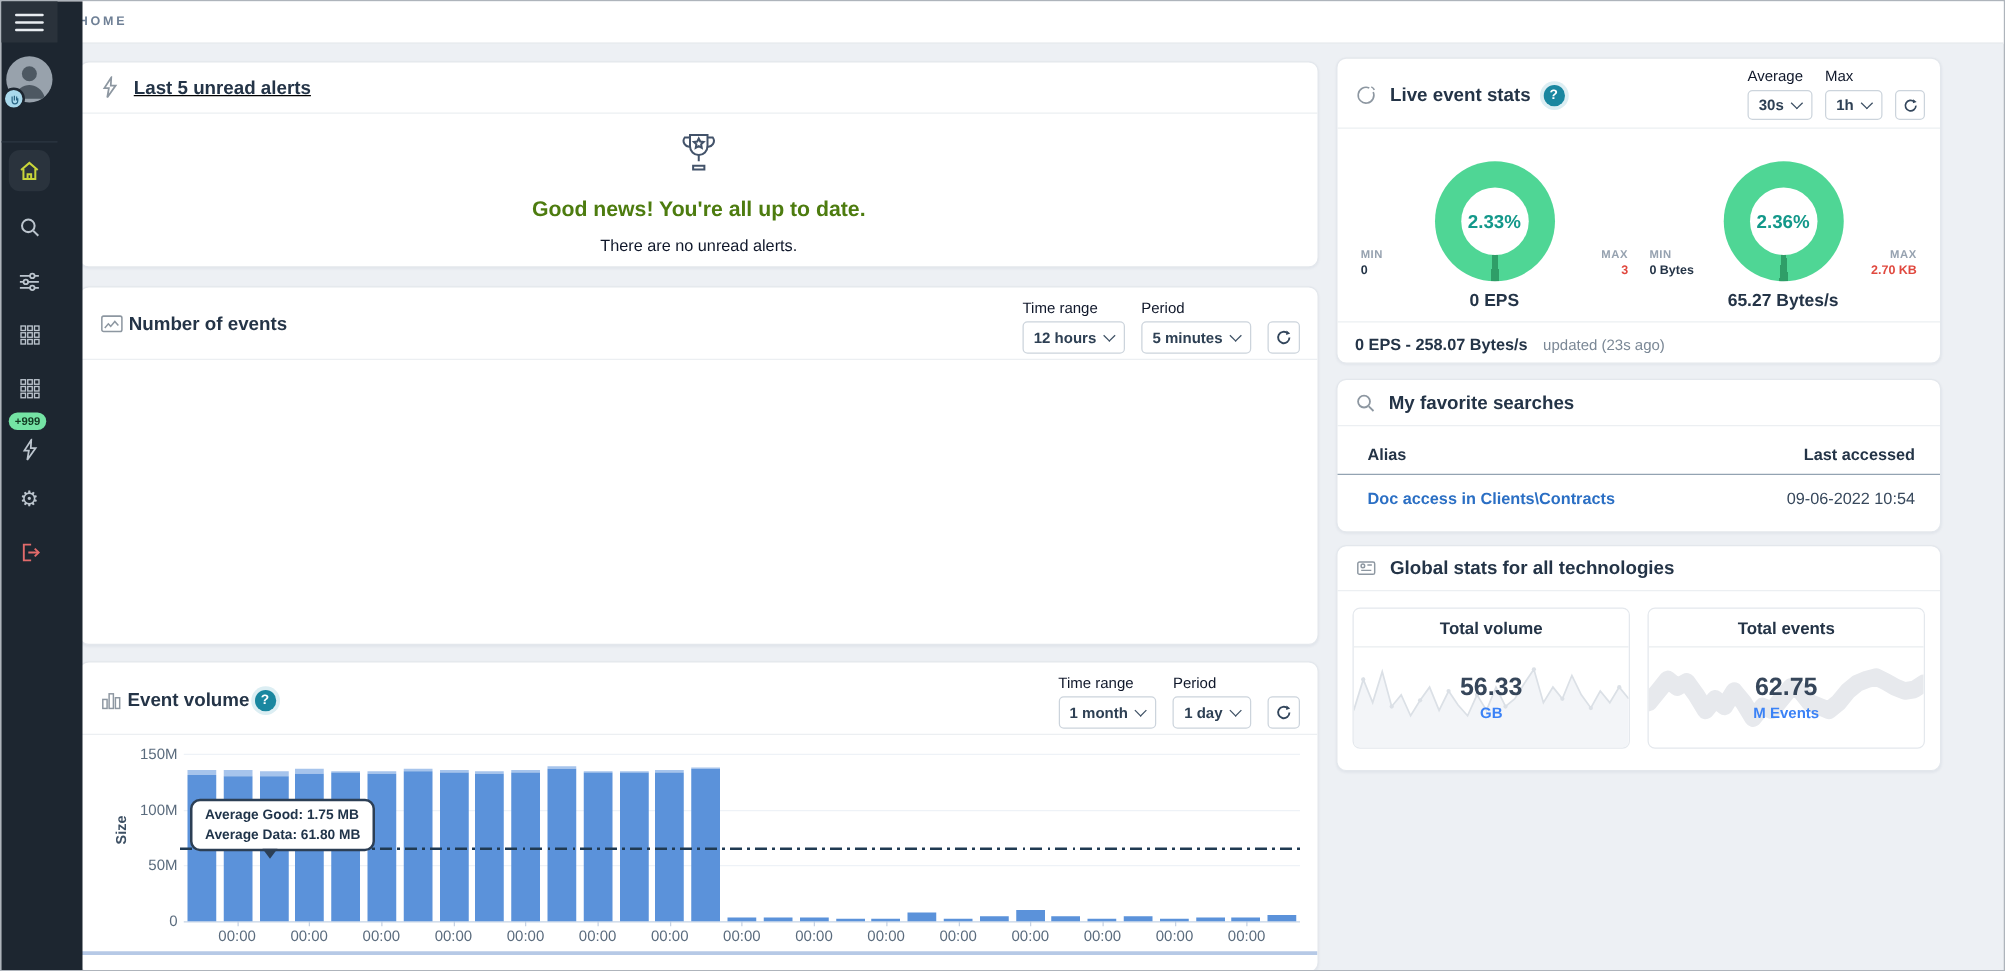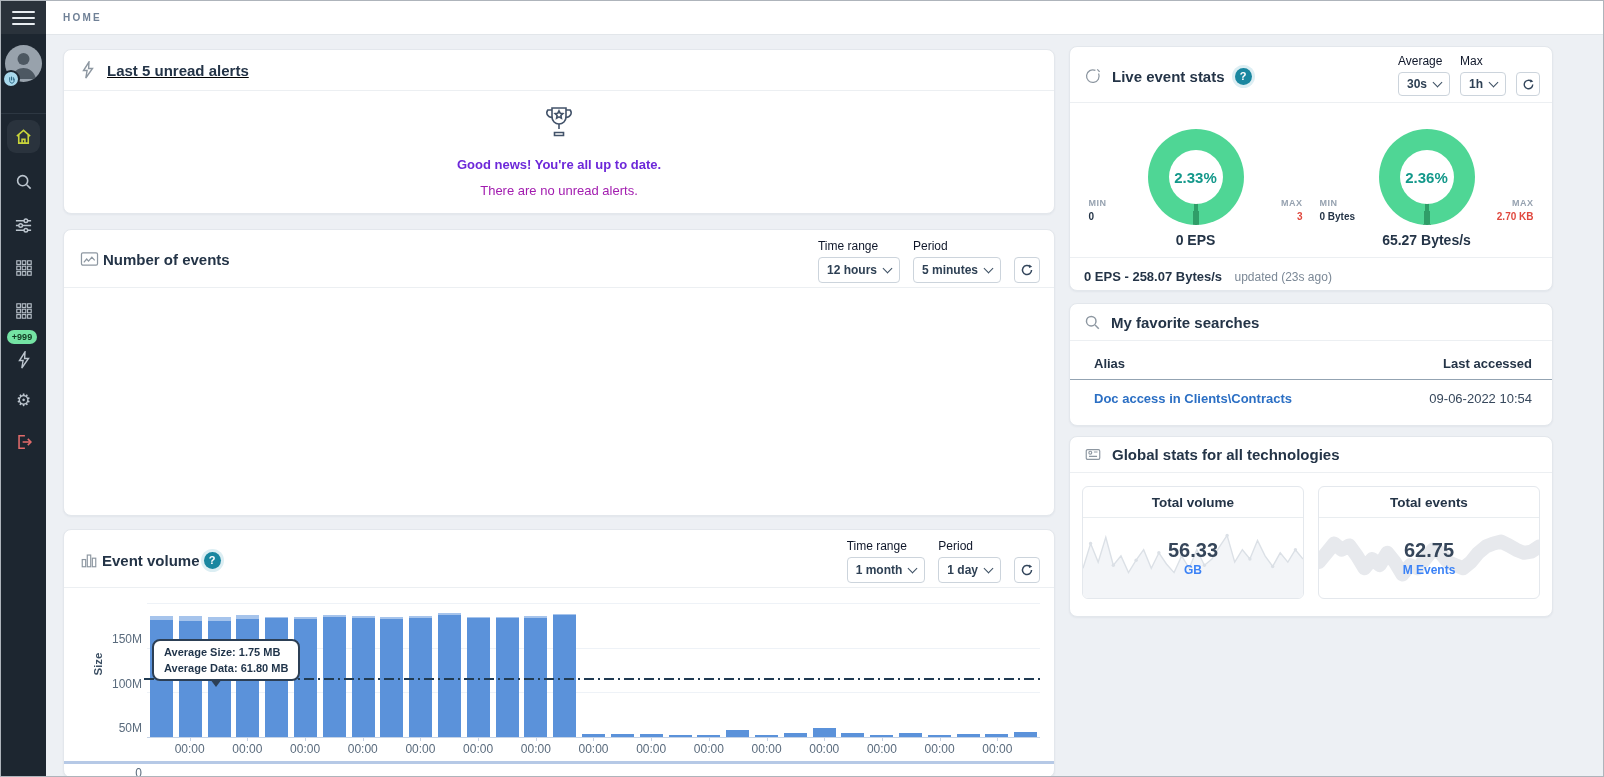--- a/index.html
+++ b/index.html
@@ -1,19 +1,19 @@
 <!DOCTYPE html>
 <html><head>
 <meta charset="utf-8">
 <style>
   html,body{margin:0;padding:0;background:#fff;}
   .root{position:relative;width:1604px;height:777px;background:#edf0f4;font-family:"Liberation Sans",sans-serif;border:1px solid #aeb4bb;box-sizing:border-box;overflow:hidden;}
 
   
-  .sidebar{position:absolute;left:0;top:0;width:45px;height:777px;background:#1d2630;z-index:10;}
+  .sidebar{position:absolute;left:0;top:0;width:65px;height:777px;background:#1d2630;z-index:10;}
   .burger{width:45px;height:33px;background:#2a323b;display:flex;flex-direction:column;align-items:center;justify-content:center;gap:4px;cursor:pointer;}
   .burger span{width:23px;height:2px;background:#e9edf1;border-radius:1px;}
   .avatar{position:absolute;left:4px;top:44px;width:37px;height:37px;border-radius:50%;background:#98a2ac;overflow:hidden;}
   .hand-badge{position:absolute;left:1px;top:69px;width:18px;height:18px;border-radius:50%;background:#a9d9ec;border:2px solid #1d2630;box-sizing:border-box;display:flex;align-items:center;justify-content:center;}
   .side-sep{position:absolute;left:0;top:112px;width:45px;height:1px;background:#2d3742;}
   .nav-item{position:absolute;left:0;width:45px;height:34px;display:flex;align-items:center;justify-content:center;cursor:pointer;}
   .active-pill{width:33px;height:33px;border-radius:9px;background:#2a333d;display:flex;align-items:center;justify-content:center;}
   .count-badge{position:absolute;left:6px;top:329px;min-width:30px;height:14px;border-radius:8px;background:#74e3a4;color:#123a22;font-size:9px;font-weight:700;display:flex;align-items:center;justify-content:center;padding:0 3px;box-sizing:border-box;}
   .gear-glyph{font-family:"DejaVu Sans",sans-serif;font-size:17px;color:#bcc5ce;line-height:1;}
 
@@ -31,32 +31,32 @@
   .ctrl{display:flex;flex-direction:column;gap:4px;}
   .ctrl-label{font-size:12px;color:#0f172a;}
   .select{display:flex;align-items:center;gap:7px;height:24px;border:1px solid #ccd4dc;border-radius:4px;background:#fff;padding:0 8px;font-size:12px;font-weight:600;color:#2e4054;cursor:pointer;white-space:nowrap;}
   .chev{width:6px;height:6px;border-right:1.5px solid #3c4f63;border-bottom:1.5px solid #3c4f63;transform:rotate(45deg);margin-top:-3px;}
   .refresh-btn{width:26px;height:26px;border:1px solid #ccd4dc;border-radius:4px;background:#fff;display:flex;align-items:center;justify-content:center;cursor:pointer;padding:0;}
 
   
   .card-alerts{left:62px;top:48px;width:992px;height:165px;}
   .alerts-head{display:flex;align-items:center;gap:11px;height:40px;padding:0 16px;border-bottom:1px solid #eceff2;text-decoration:underline;}
   .alerts-body{text-align:center;padding-top:10px;}
-  .empty-title{font-size:13px;font-weight:700;color:#6d28d9;margin-top:8px;}
-  .empty-sub{font-size:13px;color:#a21caf;margin-top:11px;}
+  .empty-title{font-size:17px;font-weight:700;color:#4d7c0f;margin-top:8px;}
+  .empty-sub{font-size:13px;color:#0f172a;margin-top:11px;}
 
   
   .card-events{left:62px;top:228px;width:992px;height:287px;}
   .tall-head{position:relative;height:57px;border-bottom:1px solid #eceff2;}
   .tall-head .title-row{position:absolute;left:16px;top:21px;display:flex;align-items:center;gap:4px;}
 
   
   .card-volume{left:62px;top:528px;width:992px;height:249px;overflow:hidden;}
   .vol-size-label{position:absolute;left:22px;top:128px;font-size:11.5px;font-weight:600;color:#3c4f63;transform:rotate(-90deg);transform-origin:center;}
-  .yticks{position:absolute;left:30px;top:73px;width:48px;height:134px;margin-top:36px;}
+  .yticks{position:absolute;left:30px;top:73px;width:48px;height:134px;}
   .ytick{position:absolute;right:0;font-size:12px;color:#5a6b7d;text-align:right;}
   .plot{position:absolute;left:83px;top:73px;width:893px;height:134px;border-bottom:1px solid #c5d3e6;}
   .gridline{position:absolute;left:0;right:0;height:1px;background:#eef2f7;}
   .bars{position:absolute;left:0;right:0;top:0;bottom:0;display:flex;align-items:flex-end;z-index:2;}
   .bar-slot{flex:1;display:flex;align-items:flex-end;justify-content:center;height:100%;}
   .bar{width:23px;display:flex;flex-direction:column;justify-content:flex-end;}
   .bar .cap{background:#a6c4ec;}
   .bar .datum{background:#5b92da;}
   .avg-line{position:absolute;left:-3px;right:-3px;height:2px;z-index:3;background:repeating-linear-gradient(90deg,#203a52 0 10px,transparent 10px 14px,#203a52 14px 16px,transparent 16px 20px);}
   .xlabels{position:absolute;left:83px;top:212px;width:893px;display:flex;}
@@ -482,21 +482,21 @@
             </div>
           </div>
           <div class="bar-slot">
             <div class="bar">
               <div class="datum" style="height: 4.91333px;"></div>
             </div>
           </div>
         </div>
       <div class="avg-line" style="bottom: 56.7267px;"></div>
       <div class="tooltip">
-        <div><span class="tl">Average Size:</span> <span class="tv">1.75 MB</span></div>
+        <div><span class="tl">Average Good:</span> <span class="tv">1.75 MB</span></div>
         <div><span class="tl">Average Data:</span> <span class="tv">61.80 MB</span></div>
       </div>
     </div>
     <div class="xlabels">
         <div class="xlabel-slot"></div>
         <div class="xlabel-slot lbl">00:00</div>
         <div class="xlabel-slot"></div>
         <div class="xlabel-slot lbl">00:00</div>
         <div class="xlabel-slot"></div>
         <div class="xlabel-slot lbl">00:00</div>

